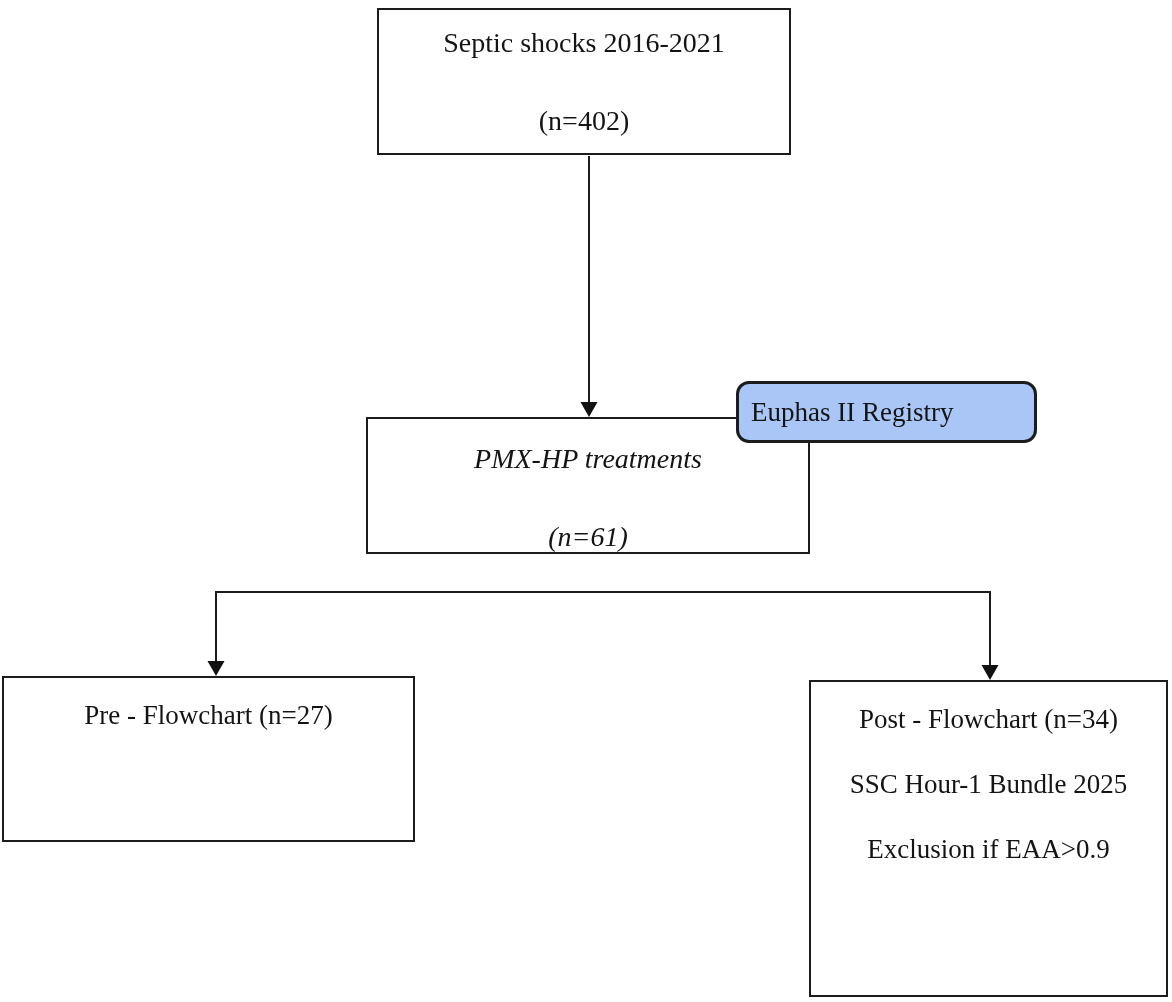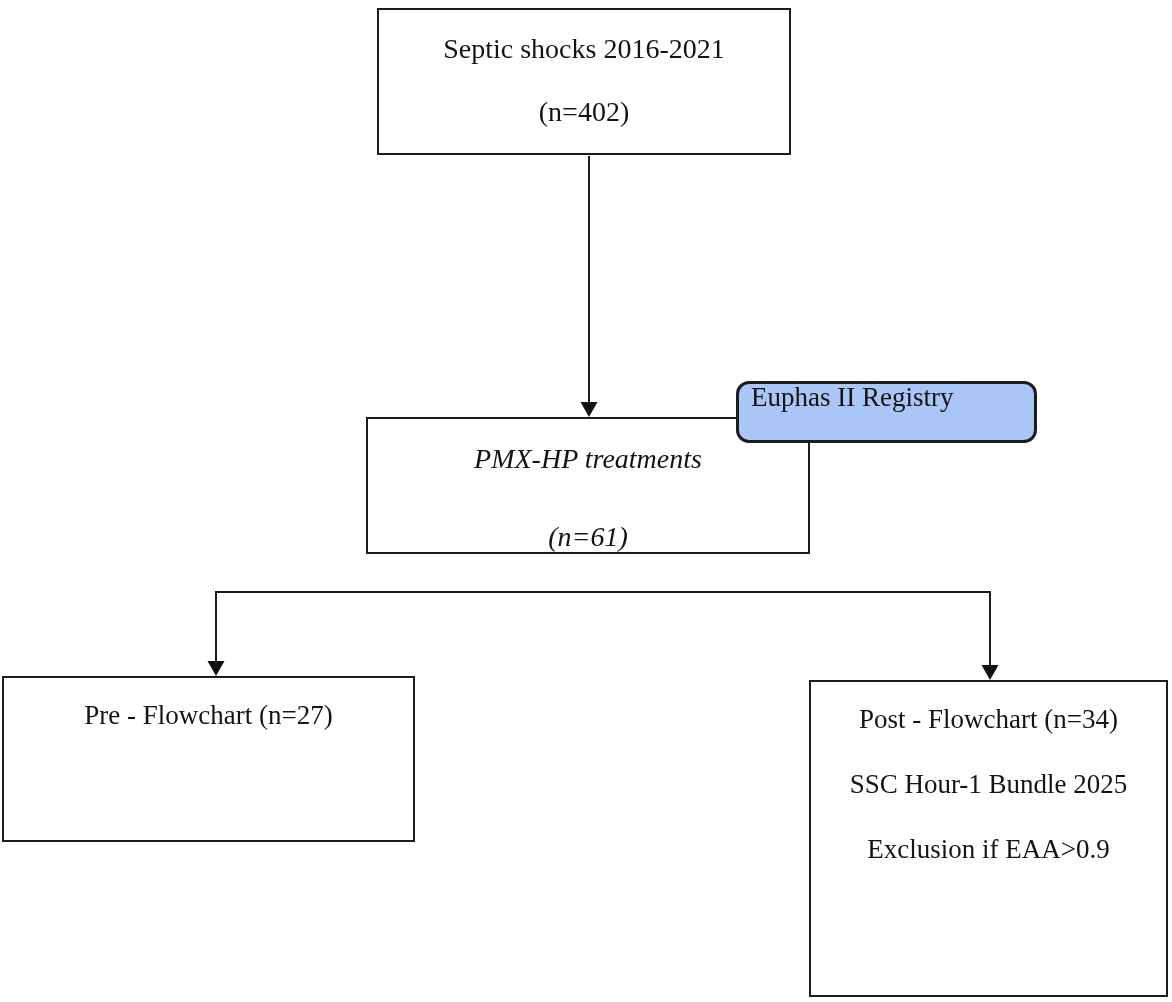--- a/index.html
+++ b/index.html
@@ -27,42 +27,43 @@
   }
   .ln {
     display: block;
     white-space: nowrap;
     line-height: 1;
   }
   
   #box-septic {
     left: 377px; top: 8px;
     width: 414px; height: 147px;
-    padding-top: 25px;
-    gap: 35px;
+    padding-top: 19px;
+    gap: 50px;
     font-size: 28px;
   }
   
   #box-pmx {
     left: 366px; top: 417px;
     width: 444px; height: 137px;
     padding-top: 26px;
     gap: 50px;
     font-size: 28px;
     font-style: italic;
   }
   
   #box-registry {
     position: absolute;
     box-sizing: border-box;
     left: 736px; top: 381px;
     width: 301px; height: 62px;
     border: 3px solid #1c1c1c;
     border-radius: 13px;
     display: flex;
+    align-items: center;
     padding-left: 12px;
     font-size: 27px;
     z-index: 3;
   }
   
   #box-pre {
     left: 2px; top: 676px;
     width: 413px; height: 166px;
     padding-top: 24px;
     gap: 28px;

